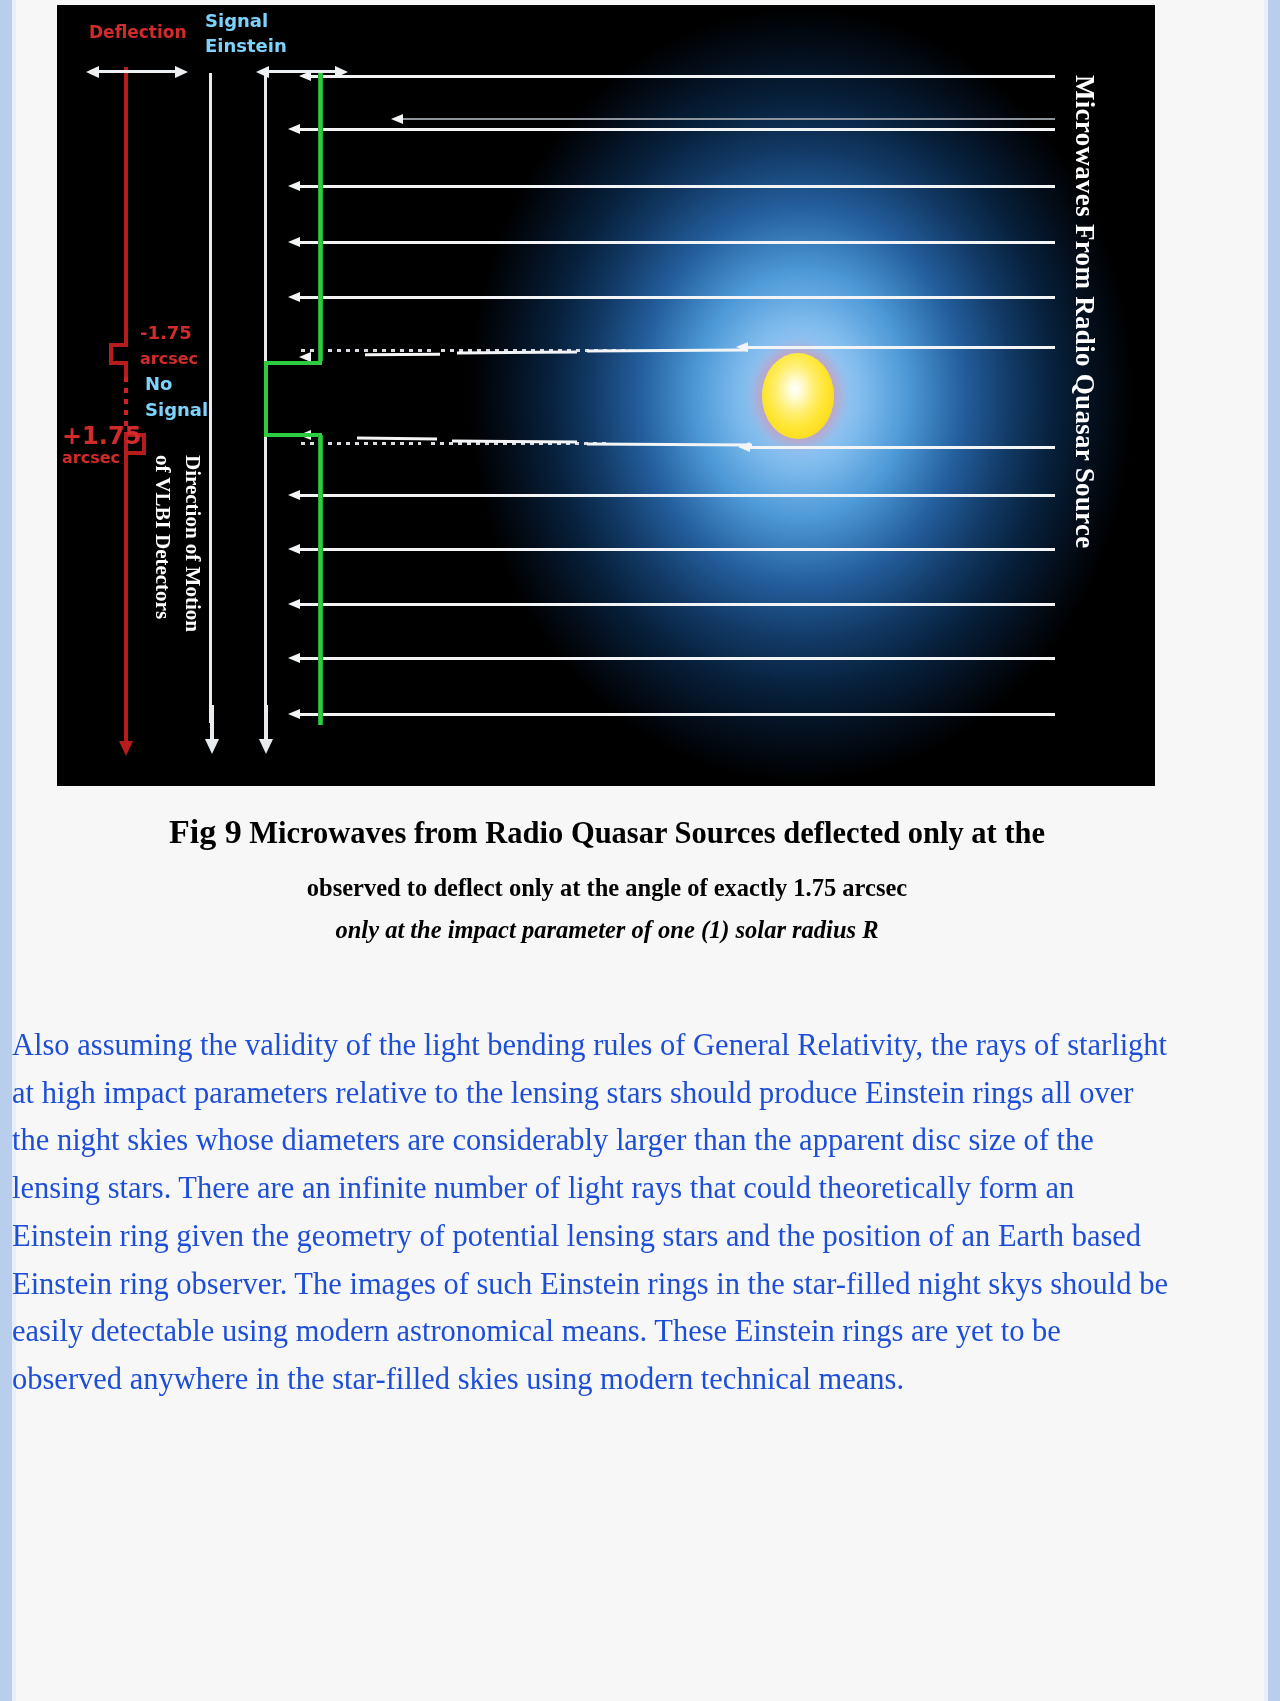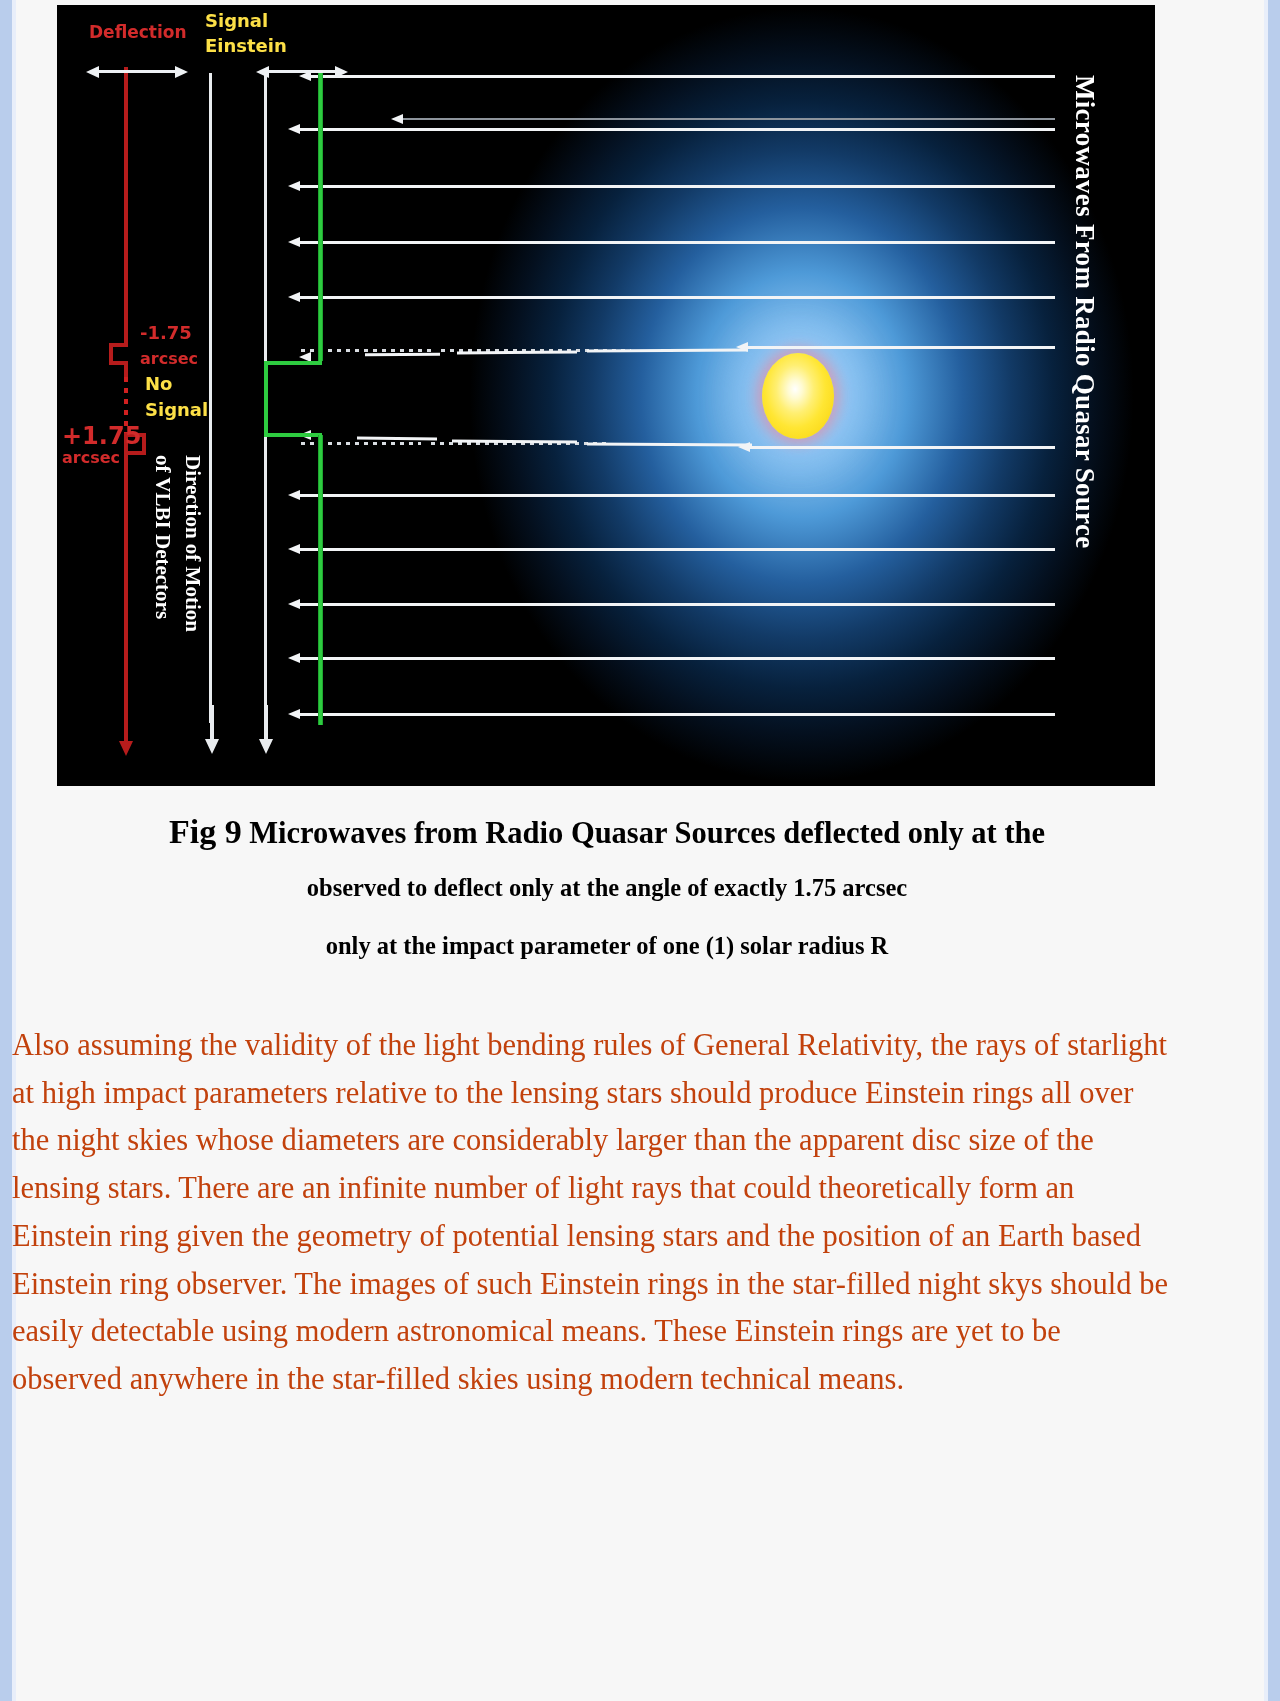--- a/index.html
+++ b/index.html
@@ -78,21 +78,21 @@
   
   .downarrow{position:absolute; width:4px;}
   .downarrow .shaft{position:absolute; left:0; top:0; width:100%; height:100%;}
   .downarrow .head{
     position:absolute; left:-5.5px; bottom:-13px; width:0; height:0;
     border-left:7.5px solid transparent; border-right:7.5px solid transparent;
   }
 
   .lbl{position:absolute; font-family:"DejaVu Sans", sans-serif; font-weight:bold; line-height:1.08;}
   .lbl-red{color:#d22b2b;}
-  .lbl-green{color:#fde047;text-align:right;}
+  .lbl-green{color:#7dd3fc;text-align:right;}
 
   .vtext{
     position:absolute;
     font-family:"Liberation Serif", serif;
     font-weight:bold; color:#fff; white-space:nowrap;
     transform-origin:0 0;
     transform:rotate(90deg);
   }
   .vtitle{
     position:absolute;
@@ -106,21 +106,21 @@
   
   #caption{
     position:absolute; left:57px; top:806px; width:1100px;
     text-align:center; color:#000;
   }
   .cap-main{font-size:30.5px; font-weight:bold; line-height:1.50; margin:0 38px;}
   .cap-sub{font-size:24.5px; font-weight:bold; line-height:1.73; margin-top:10px;}
 
   #body{
     position:absolute; left:12px; top:1022px; width:1162px;
-    font-size:30.5px; line-height:1.565; color:#c2410c;
+    font-size:30.5px; line-height:1.565; color:#1d4ed8;
     text-align:left;
   }
   #body p{margin:0;}
 </style>
 </head>
 <body>
 
 <div class="edge-left"></div>
 <div class="edge-right"></div>
 
@@ -218,18 +218,18 @@
   <div class="vtext" style="left:118px; top:450px; font-size:21px;">of VLBI Detectors</div>
 
   <div class="vtitle" style="left:1043px; top:70px;">Microwaves From Radio Quasar Source</div>
 </div>
 
 <div id="caption">
   <div class="cap-main">
     <span style="font-size:34px;">Fig 9</span><span> Microwaves from Radio Quasar Sources deflected only at the</span>
   </div>
   <div class="cap-sub">observed to deflect only at the angle of exactly 1.75 arcsec</div>
-  <div class="cap-sub" style="margin-top:16px;">only at the impact parameter of one (1) solar radius R</div>
+  <div class="cap-sub" style="margin-top:0;font-style:italic;">only at the impact parameter of one (1) solar radius R</div>
 </div>
 
 <div id="body">
   <p>Also assuming the validity of the light bending rules of General Relativity, the rays of starlight at high impact parameters relative to the lensing stars should produce Einstein rings all over the night skies whose diameters are considerably larger than the apparent disc size of the lensing stars. There are an infinite number of light rays that could theoretically form an Einstein ring given the geometry of potential lensing stars and the position of an Earth based Einstein ring observer. The images of such Einstein rings in the star-filled night skys should be easily detectable using modern astronomical means.  These Einstein rings are yet to be observed anywhere in the star-filled skies using modern technical means.</p>
 </div>
 
 </body></html>

